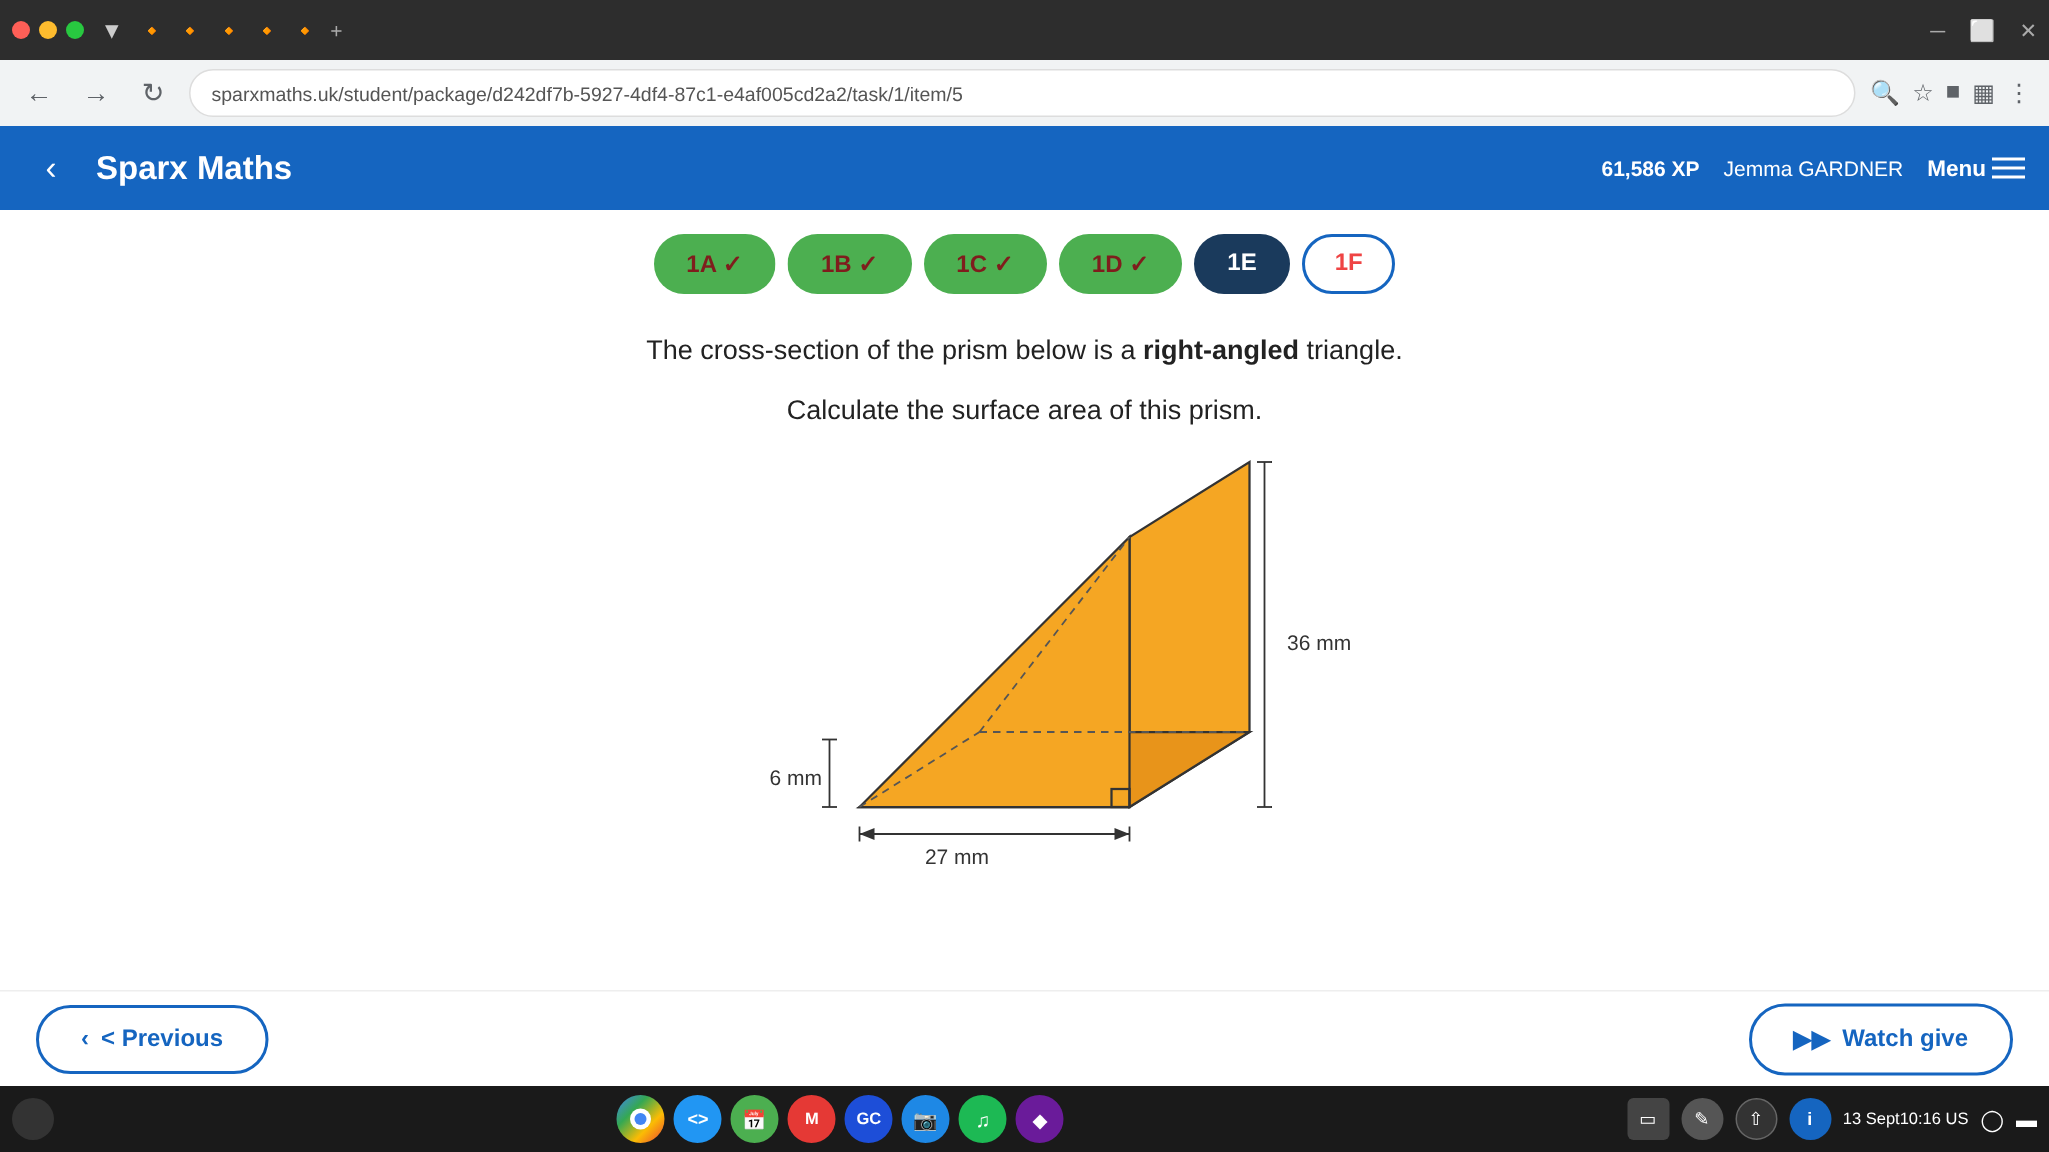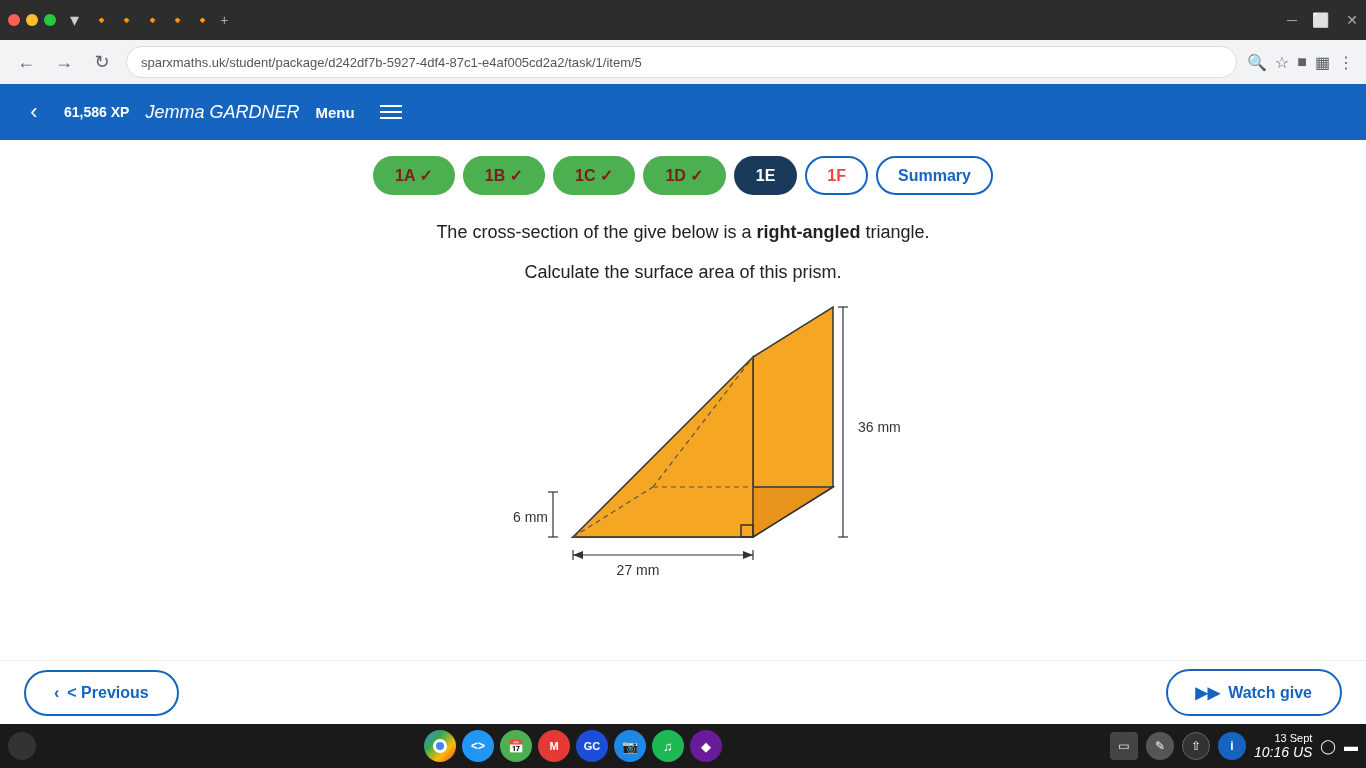--- a/index.html
+++ b/index.html
@@ -12,22 +12,22 @@
     .address-field { flex: 1; background: #fff; border: 1px solid #ddd; border-radius: 20px; padding: 6px 14px; font-size: 13px; color: #333; height: 32px; display: flex; align-items: center; }
     .address-icons { display: flex; gap: 8px; align-items: center; }
     .addr-icon { color: #5f6368; font-size: 16px; cursor: pointer; }
 
     
     .app-header { background: #1565c0; height: 56px; display: flex; align-items: center; padding: 0 16px; gap: 12px; }
     .back-btn { color: #fff; font-size: 22px; cursor: pointer; width: 36px; height: 36px; display: flex; align-items: center; justify-content: center; }
     .logo-text { color: #fff; font-size: 22px; font-weight: bold; flex: 1; }
     .header-right { display: flex; align-items: center; gap: 16px; color: #fff; font-size: 14px; }
     .xp-text { font-weight: bold; }
-    .user-name { font-size: 18px; font-style: italic; }
-    .menu-btn { display: flex; align-items: center; gap: 25px; cursor: pointer; color: #fff; font-weight: bold; font-size: 15px; }
+    .user-name { font-size: 14px; }
+    .menu-btn { display: flex; align-items: center; gap: 4px; cursor: pointer; color: #fff; font-weight: bold; font-size: 15px; }
     .hamburger { display: flex; flex-direction: column; gap: 4px; }
     .hamburger span { width: 22px; height: 2px; background: #fff; display: block; }
 
     
     .main-content { padding: 16px 40px 0; }
 
     
     .tabs-row { display: flex; justify-content: center; gap: 8px; margin-bottom: 24px; flex-wrap: nowrap; }
     .tab-item { padding: 8px 20px; border-radius: 24px; font-size: 16px; font-weight: bold; cursor: pointer; border: 2px solid transparent; }
     .tab-green { background: #4caf50; color: #7f1d1d; }
@@ -98,20 +98,21 @@
     <span class="addr-icon">🔍</span>
     <span class="addr-icon">☆</span>
     <span class="addr-icon">■</span>
     <span class="addr-icon">▦</span>
     <span class="addr-icon">⋮</span>
   </div>
 </div>
 
 <div class="app-header">
   <div class="back-btn">‹</div>
+  <div class="logo-text">Sparx Maths</div>
   <div class="header-right">
     <span class="xp-text">61,586 XP</span>
     <span class="user-name">Jemma GARDNER</span>
     <div class="menu-btn">
       <span>Menu</span>
       <div class="hamburger">
         <span></span>
           <span></span>
           <span></span>
       </div>
@@ -121,25 +122,24 @@
 
 <div class="main-content">
 
   <div class="tabs-row">
     <button class="tab-item tab-green">1A ✓</button>
     <button class="tab-item tab-green">1B ✓</button>
     <button class="tab-item tab-green">1C ✓</button>
     <button class="tab-item tab-green">1D ✓</button>
     <button class="tab-item tab-dark-blue">1E</button>
     <button class="tab-item tab-light-outline">1F</button>
-    <button class="tab-item tab-summary">Summary</button>
   </div>
 
   <p class="question-text">
-    <span>The cross-section of the give below is a</span>
+    <span>The cross-section of the prism below is a</span>
     <strong>right-angled</strong>
     <span>triangle.</span>
   </p>
 
   <div class="sub-text">
     <div>Calculate the surface area of this prism.</div>
   </div>
 
   <div class="diagram-area">
     <svg class="prism-svg" width="380" height="280" viewBox="0 0 380 280">
@@ -226,20 +226,20 @@
     </div>
     <div style="width:28px;height:28px;border-radius:50%;background:#555;display:flex;align-items:center;justify-content:center;">
       <span style="color:#fff;font-size:12px;">✎</span>
     </div>
     <div style="width:28px;height:28px;border-radius:50%;background:#333;display:flex;align-items:center;justify-content:center;border:1px solid #666;">
       <span style="color:#fff;font-size:12px;">⇧</span>
     </div>
     <div style="width:28px;height:28px;border-radius:50%;background:#1565c0;display:flex;align-items:center;justify-content:center;">
       <span style="color:#fff;font-size:12px;font-weight:bold;">i</span>
     </div>
-    <div style="display:flex;flex-direction:column;align-items:flex-end;">
+    <div style="display:flex;flex-direction:row;align-items:flex-end;">
       <span style="color:#fff;font-size:11px;">13 Sept</span>
-      <span style="color:#fff;font-size:14px;font-style:italic;">10:16 US</span>
+      <span style="color:#fff;font-size:11px;">10:16 US</span>
     </div>
     <span style="color:#fff;font-size:14px;">◯</span>
     <span style="color:#fff;font-size:14px;">▬</span>
   </div>
 </div>
 
 </body></html>

